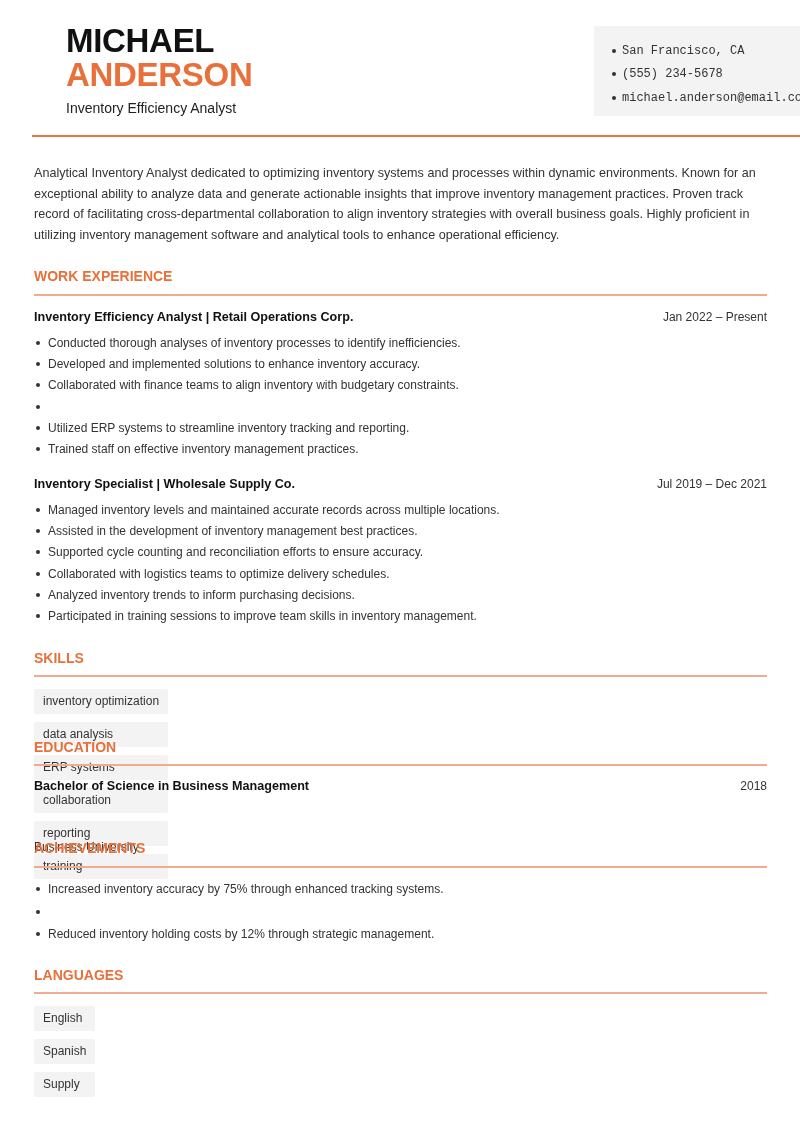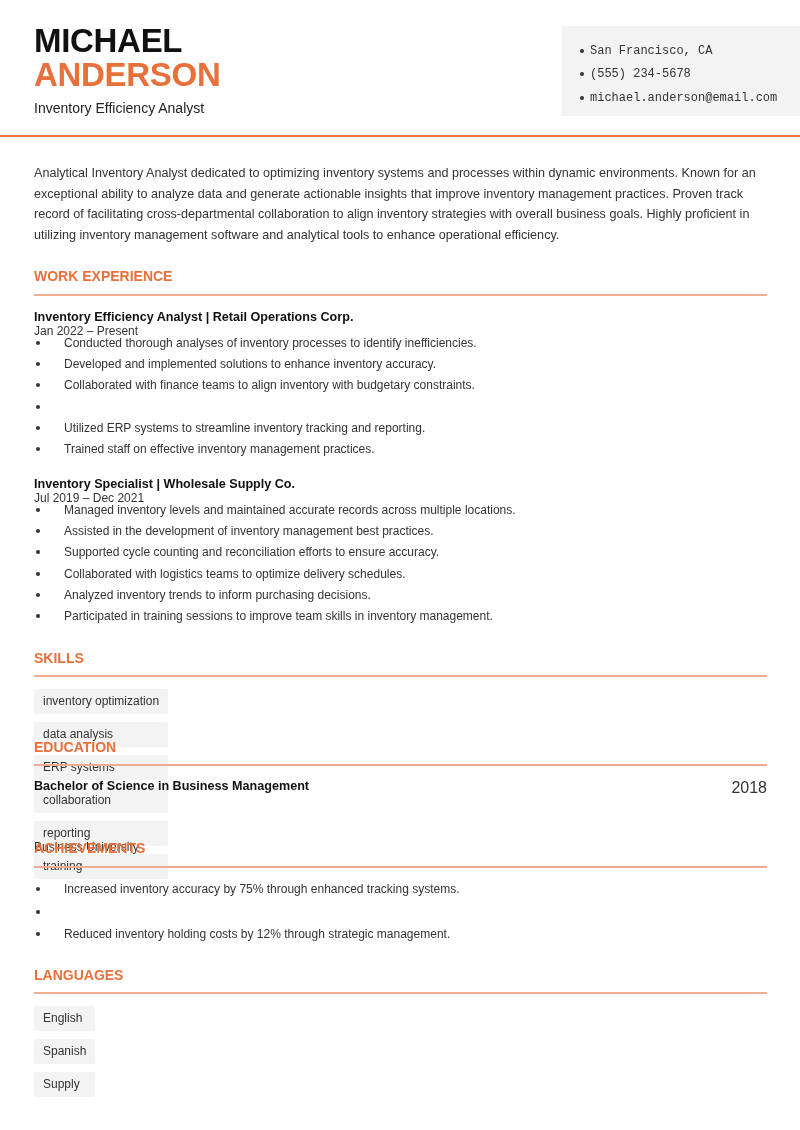--- a/index.html
+++ b/index.html
@@ -1,44 +1,44 @@
 <!DOCTYPE html>
 <html><head>
 <meta charset="utf-8">
 <style>
   * { box-sizing: border-box; margin: 0; padding: 0; }
   html, body { width: 800px; height: 1130px; background: #ffffff; }
   body { font-family: "Liberation Sans", "DejaVu Sans", sans-serif; color: #222; position: relative; overflow: hidden; }
 
-  .header { position: relative; height: 137px; border-bottom: 2px solid #e07b45; }
+  .header { position: relative; height: 137px; border-bottom: 2px solid #e07b45; margin-left: 32px; }
   .name-first { position: absolute; left: 34px; top: 24px; font-size: 33px; font-weight: 700; color: #111; letter-spacing: -0.3px; line-height: 34px; }
   .name-last { position: absolute; left: 34px; top: 58px; font-size: 33px; font-weight: 700; color: #e8703a; letter-spacing: -0.3px; line-height: 34px; }
   .job-title { position: absolute; left: 34px; top: 100px; font-size: 14px; color: #222; }
   .contact-box { position: absolute; left: 562px; top: 26px; width: 238px; height: 90px; background: #f3f3f3; padding: 13px 0 0 18px; font-family: Liberation Mono, monospace; }
   .contact-item { font-size: 12px; color: #333; height: 23.5px; line-height: 16px; display: flex; align-items: center; }
   .contact-item .dot { width: 4px; height: 4px; background: #333; border-radius: 50%; margin-right: 6px; flex-shrink: 0; }
 
   .summary { position: absolute; left: 34px; top: 163px; width: 730px; font-size: 12.6px; line-height: 20.6px; color: #333; }
 
   .section-title { position: absolute; left: 34px; font-size: 14px; font-weight: 700; color: #e8703a; }
   .section-rule { position: absolute; left: 34px; width: 733px; height: 2px; background: #f0ab92; }
 
-  .job-head { position: absolute; left: 34px; width: 733px; font-size: 12.6px; font-weight: 700; color: #111; display: flex; justify-content: space-between; flex-direction: column; }
+  .job-head { position: absolute; left: 34px; width: 733px; font-size: 12.6px; font-weight: 700; color: #111; display: flex; justify-content: space-between; }
   .job-head .date { font-weight: 400; color: #333; font-size: 12px; }
 
   .bullets { position: absolute; left: 34px; width: 733px; list-style: none; }
-  .bullets li { font-size: 12px; color: #333; height: 21.3px; line-height: 16px; display: flex; align-items: center; gap: 16px; }
+  .bullets li { font-size: 12px; color: #333; height: 21.3px; line-height: 16px; display: flex; align-items: center; }
   .bullets li .dot { width: 4px; height: 4px; background: #333; border-radius: 50%; margin: 0 8px 0 2px; flex-shrink: 0; }
 
   .tags { position: absolute; left: 34px; display: flex; gap: 8px; flex-direction: column; }
   .tag { background: #f3f3f3; font-size: 12px; color: #333; height: 25px; line-height: 25px; padding: 0 9px; border-radius: 2px; }
 
   .edu-row { position: absolute; left: 34px; width: 733px; display: flex; justify-content: space-between; font-size: 12.6px; }
   .edu-degree { font-weight: 700; color: #111; }
-  .edu-year { font-size: 16px; color: #333; }
+  .edu-year { font-size: 12px; color: #333; }
   .edu-school { position: absolute; left: 34px; font-size: 12px; color: #333; margin-top: 40px; }
 </style>
 </head>
 <body>
 
 <div class="header">
   <div class="name-first">MICHAEL</div>
   <div class="name-last">ANDERSON</div>
   <div class="job-title">Inventory Efficiency Analyst</div>
   <div class="contact-box">

